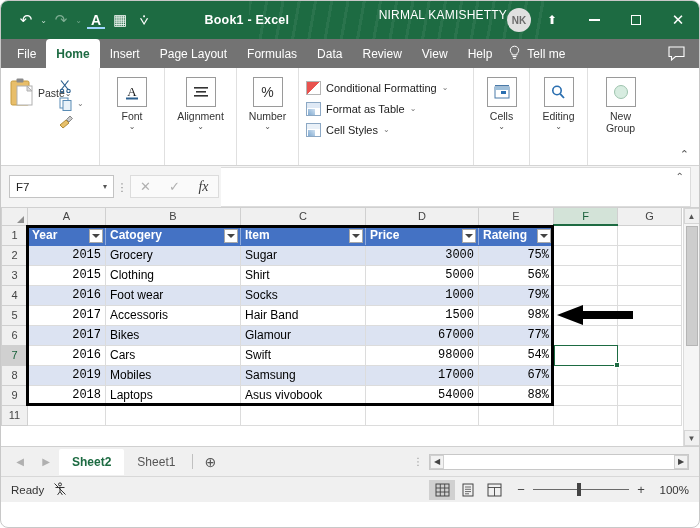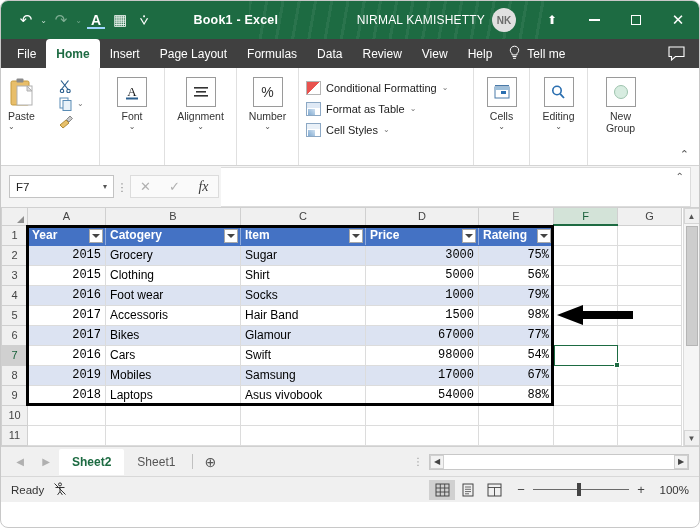--- a/index.html
+++ b/index.html
@@ -46,42 +46,42 @@
   .qat-u { text-decoration: none; position: relative; font-weight: 600; font-size:14px;}
   .qat-u::after {
     content:""; position:absolute; left:2px; right:2px; bottom:3px; height:2px; background:#9fd6ff;
   }
   .doc-title {
     flex: 1; text-align: center; font-size: 12.5px; letter-spacing: .2px; z-index:2;
     margin-left: -40px;
     font-weight: bold;
   }
   .acct {
-    display:flex; align-items:center; gap:7px; z-index:2; margin-right: 15px;
+    display:flex; align-items:flex-start; gap:0; z-index:2; margin-right: 0;
   }
   .acct-name { font-size: 12px; letter-spacing:.2px; }
   .avatar {
     width: 24px; height: 24px; border-radius: 50%;
     background: #e0e0e0; color: #6b6b6b;
     font-size: 10px; display:flex; align-items:center; justify-content:center;
     font-weight: 600;
   }
   .win-btns { display:flex; align-items:center; z-index:2; }
   .win-btn {
     width: 42px; height: 38px; display:flex; align-items:center; justify-content:center;
     font-size: 13px; color:#ffffff; cursor: pointer;
   }
   .win-btn.ribbon-opt { font-size: 12px; }
   .win-btn.close { font-size: 15px; }
   .sq { width:10px; height:10px; border:1.3px solid #fff; }
   .dash { width:11px; height:1.3px; background:#fff; }
 
   
   .tabstrip {
-    height: 29px; background: #404040; display:flex; align-items:flex-end;
+    height: 29px; background: #737373; display:flex; align-items:flex-end;
     position: relative; padding-left: 6px;
   }
   .rtab {
     font-size: 12px; color:#ffffff; padding: 0 10px; height: 29px;
     display:flex; align-items:center; cursor:pointer; white-space:nowrap;
   }
   .rtab.active {
     background:#ffffff; color:#1d6b42; border-radius: 4px 4px 0 0; font-weight:700;
   }
   .tellme { display:flex; align-items:center; gap:6px; padding-left: 6px; }
@@ -99,21 +99,21 @@
   .rgroup { display:flex; flex-direction:column; position:relative; padding: 4px 0 0 0; }
   .rgroup + .rgroup { border-left:1px solid #e0e0e0; }
   .rgroup-body { display:flex; flex:1; align-items:flex-start; padding: 2px 7px 0 7px; gap: 4px; }
   .rgroup-label {
     font-size: 10.5px; color:#444; text-align:center; height:17px; line-height:17px;
     display:flex; align-items:center; justify-content:center; gap:4px;
   }
   .dlg-launch { font-size:9px; color:#777; }
 
   .bigbtn {
-    width: 46px; display:flex; flex-direction:column; align-items:flex-start; cursor:pointer;
+    width: 46px; display:flex; flex-direction:row; align-items:center; cursor:pointer;
     padding-top: 2px;
   }
   .bigbtn .glyph { height: 34px; display:flex; align-items:center; justify-content:center; }
   .bigbtn .cap { font-size: 10.5px; color:#333; margin-top:1px; text-align:center; line-height:11px;}
   .bigbtn .cap2 { font-size: 8px; color:#555; line-height:9px; }
 
   .boxbtn {
     width: 48px; display:flex; flex-direction:column; align-items:center; cursor:pointer; padding-top:3px;
   }
   .boxbtn .sqbox {
@@ -635,30 +635,20 @@
         <td class="cell plain"></td>
         <td class="cell plain"></td>
       </tr>
       <tr>
         <td class="rowhdr">9</td>
         <td class="cell num plain">2018</td>
         <td class="cell plain">Laptops</td>
         <td class="cell plain">Asus vivobook</td>
         <td class="cell num plain">54000</td>
         <td class="cell num plain">88%</td>
-        <td class="cell plain"></td>
-        <td class="cell plain"></td>
-      </tr>
-      <tr>
-        <td class="rowhdr">10</td>
-        <td class="cell plain"></td>
-        <td class="cell plain"></td>
-        <td class="cell plain"></td>
-        <td class="cell plain"></td>
-        <td class="cell plain"></td>
         <td class="cell plain"></td>
         <td class="cell plain"></td>
       </tr>
       <tr>
         <td class="rowhdr">11</td>
         <td class="cell plain"></td>
         <td class="cell plain"></td>
         <td class="cell plain"></td>
         <td class="cell plain"></td>
         <td class="cell plain"></td>

